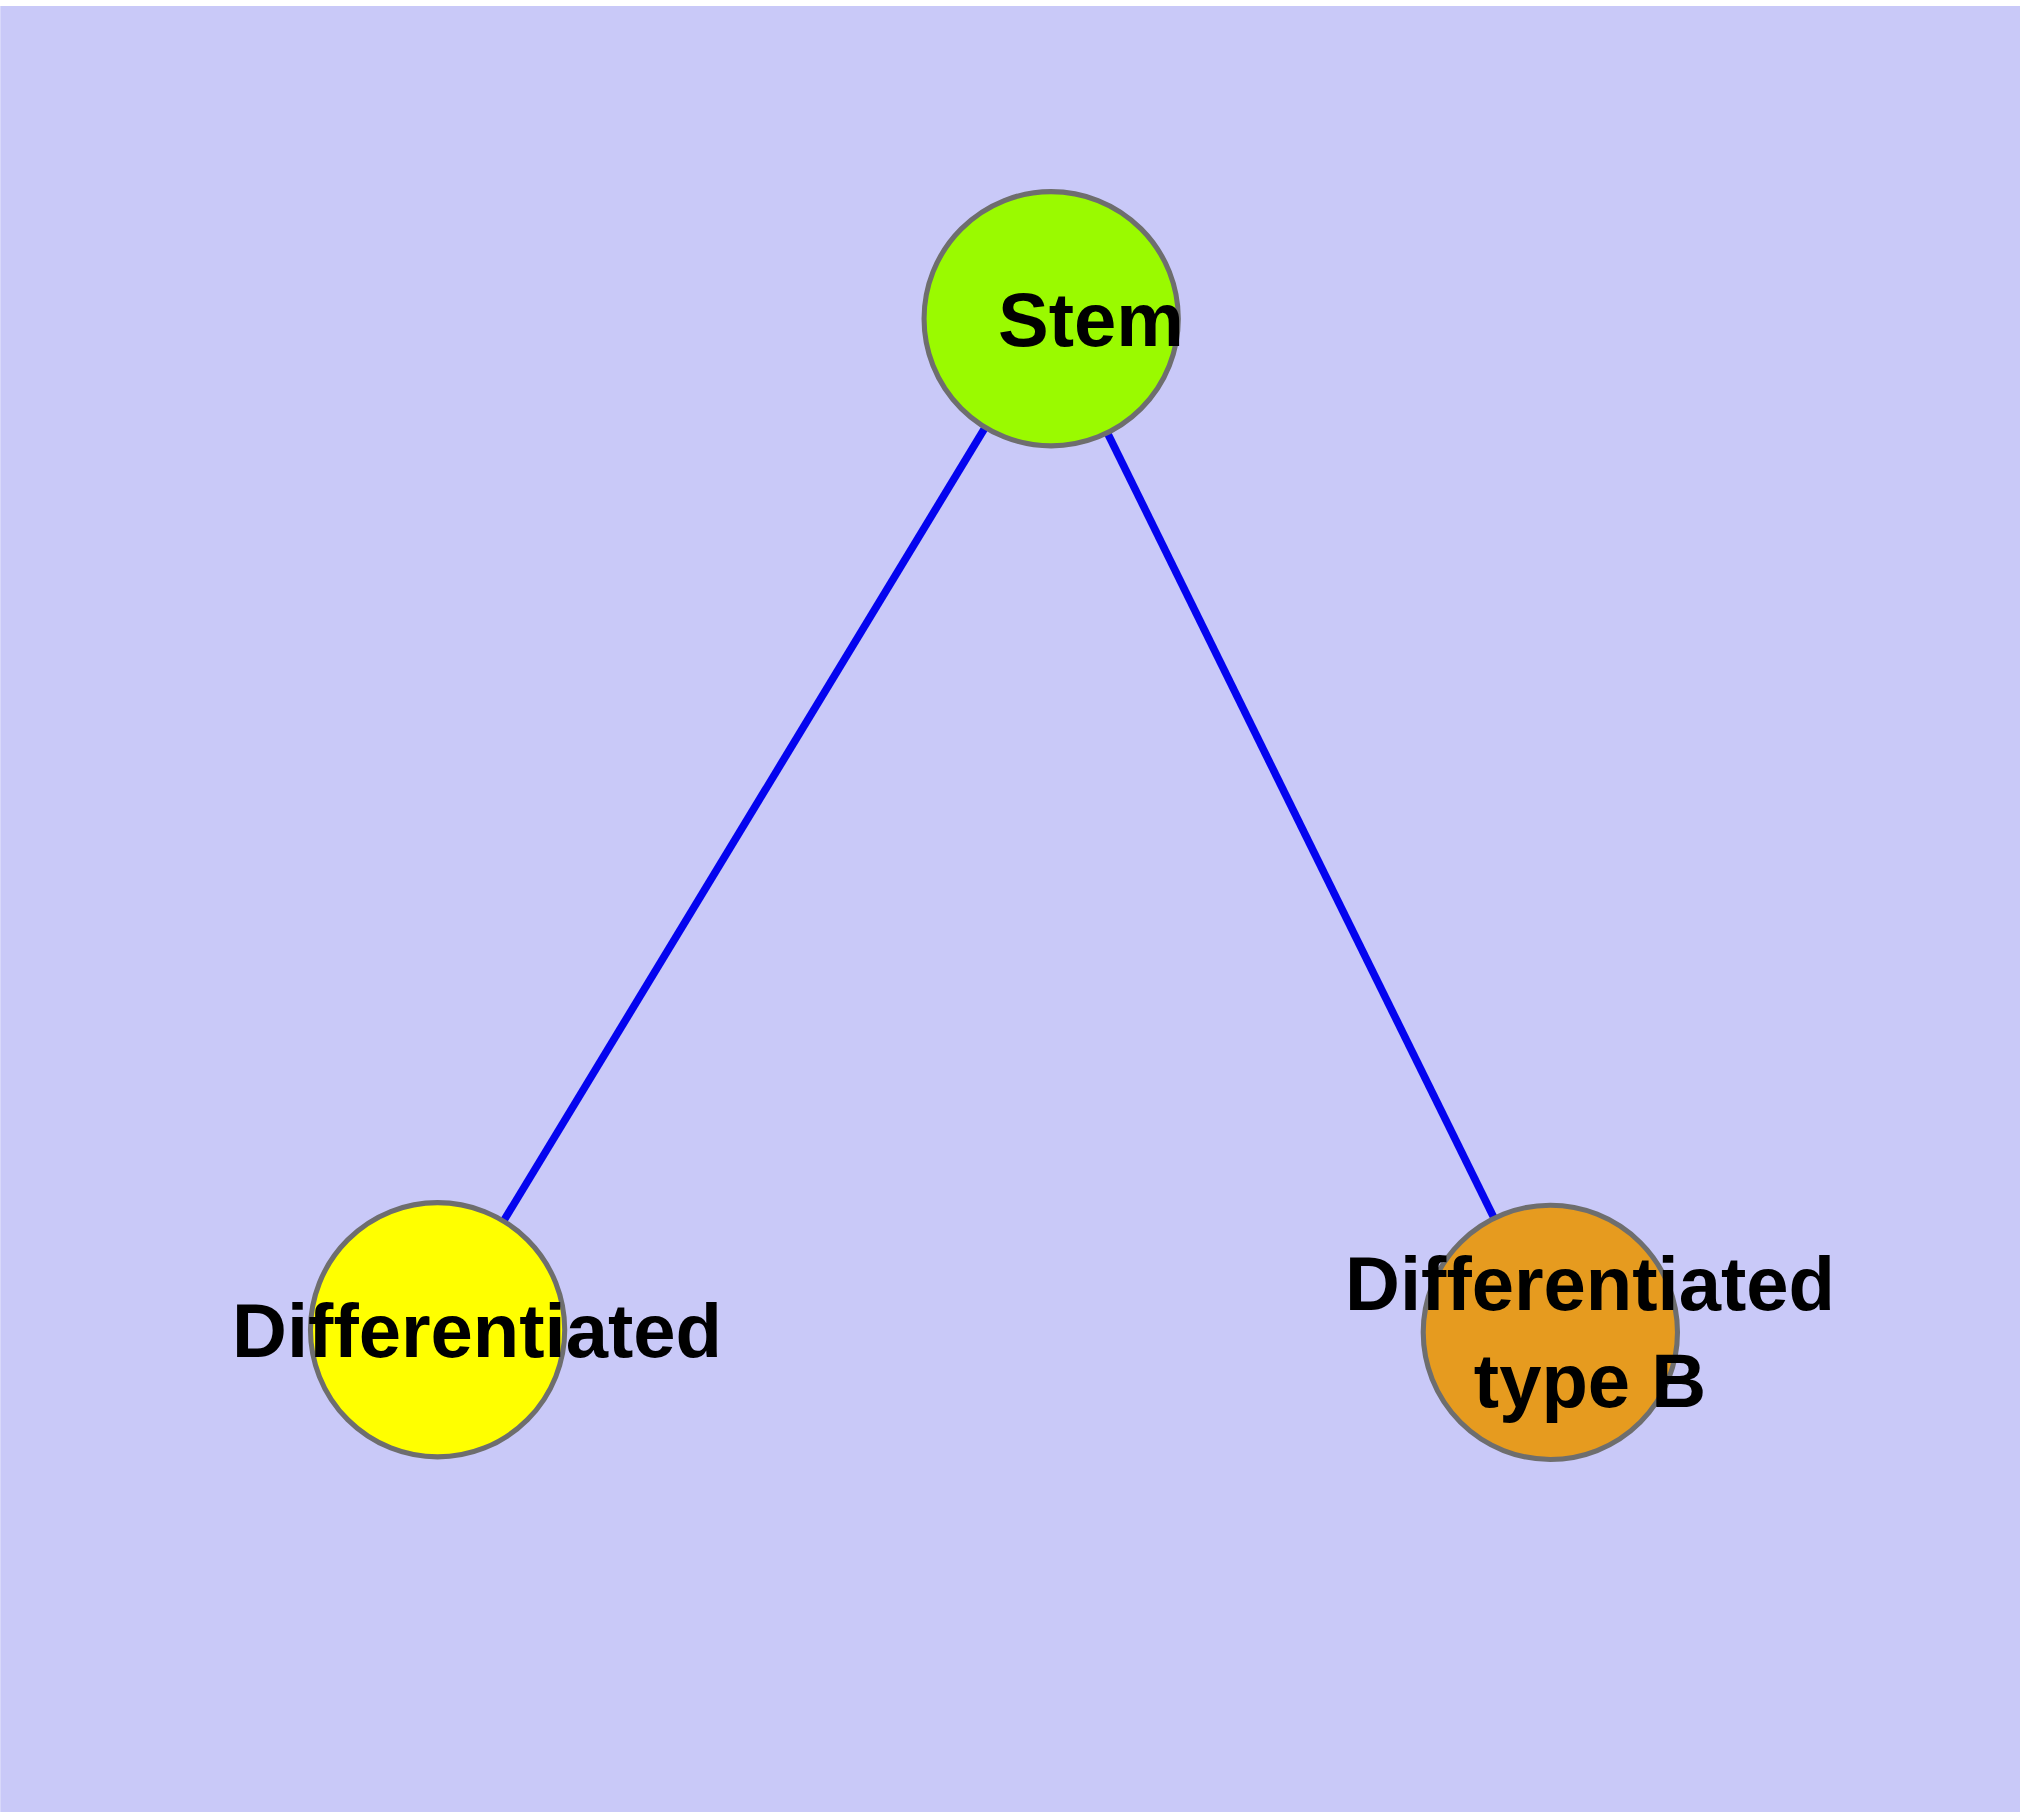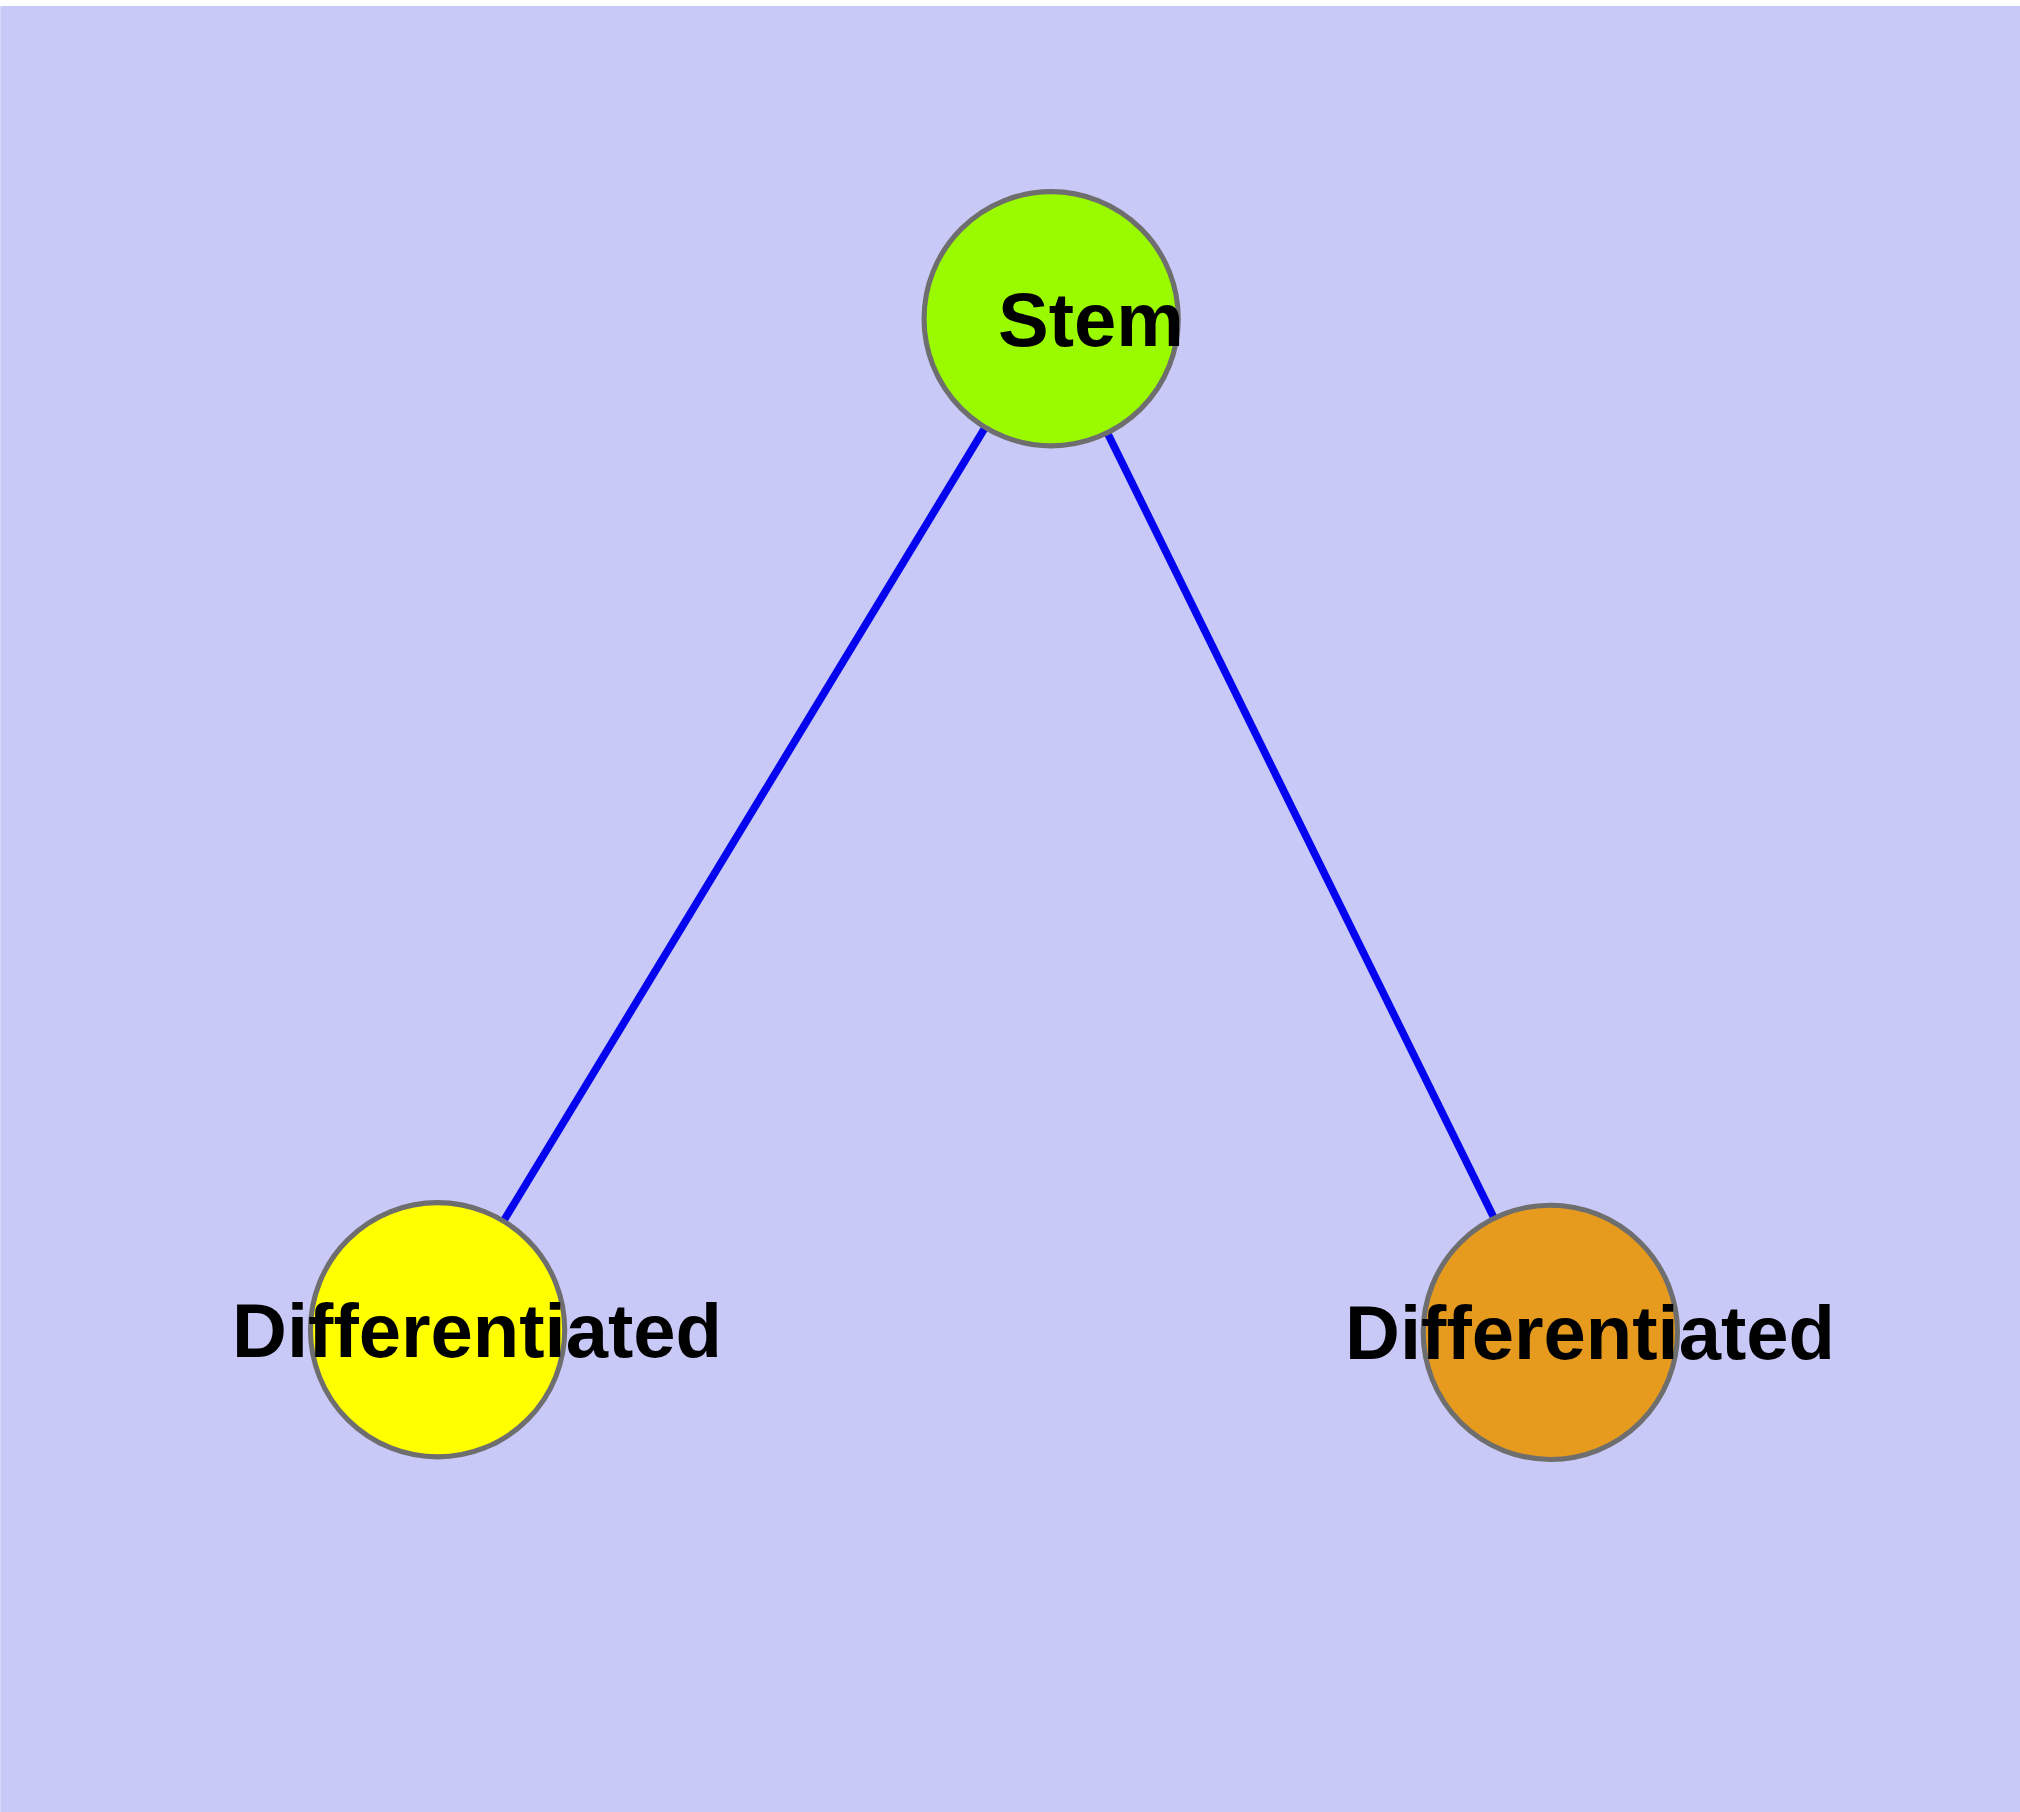--- a/index.html
+++ b/index.html
@@ -64,17 +64,18 @@
       </svg>
     <div class="labels" id="labels">
         <div class="node-label" style="left: 1051px; top: 313px;">
           <div>Stem</div>
         </div>
         <div class="node-label" style="left: 437px; top: 1324px;">
           <div>Differentiated</div>
         </div>
         <div class="node-label" style="left: 1550px; top: 1326px;">
           <div>Differentiated</div>
+          <div>type B</div>
         </div>
       </div>
   </div>
 </div>
 
 
 </body></html>

